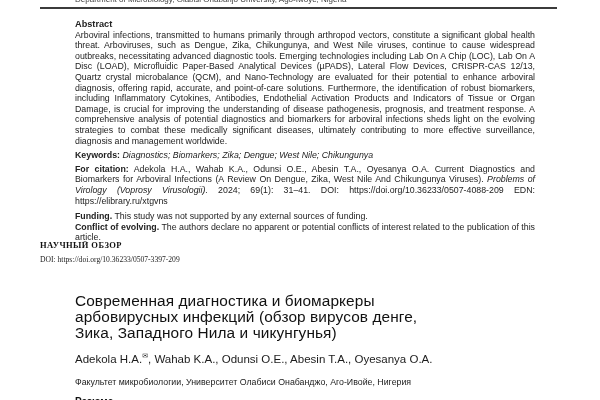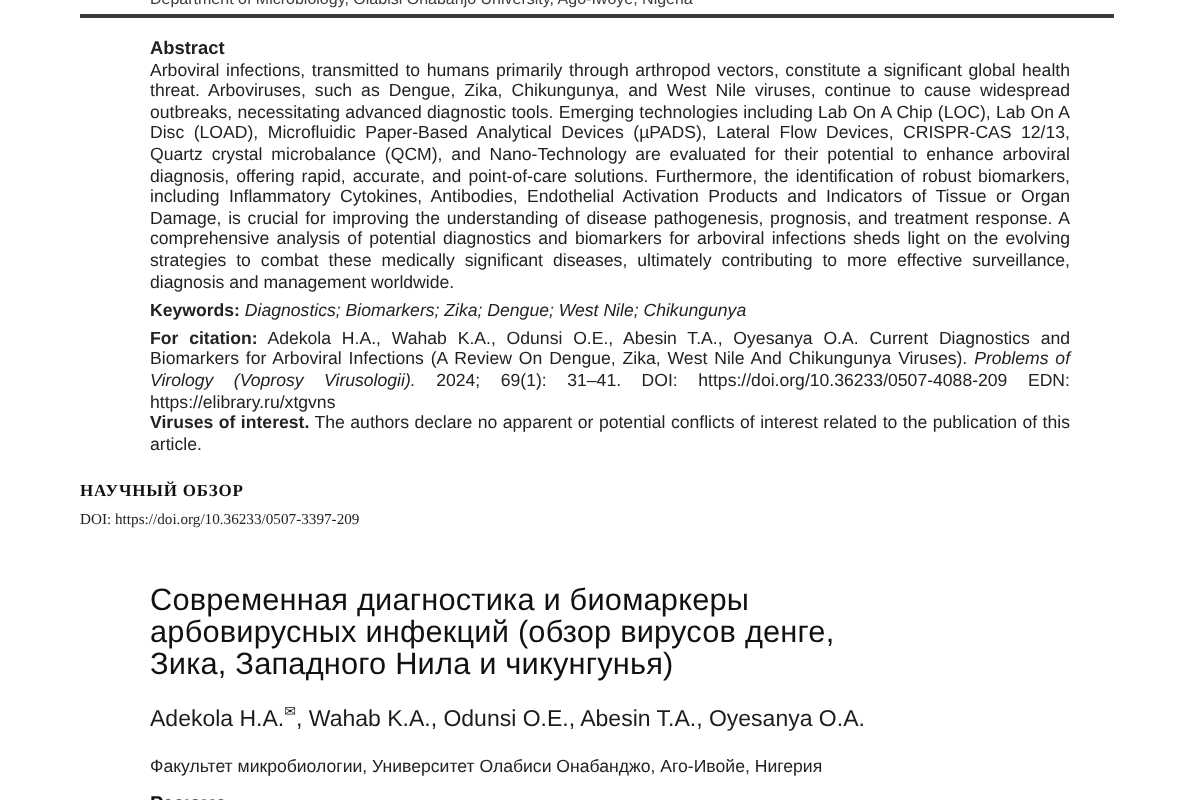--- a/index.html
+++ b/index.html
@@ -63,22 +63,23 @@
   <div class="top-rule"></div>
 
   <div class="en-block">
     <p class="abstract-heading">Abstract</p>
     <p>Arboviral infections, transmitted to humans primarily through arthropod vectors, constitute a significant global health threat. Arboviruses, such as Dengue, Zika, Chikungunya, and West Nile viruses, continue to cause widespread outbreaks, necessitating advanced diagnostic tools. Emerging technologies including Lab On A Chip (LOC), Lab On A Disc (LOAD), Microfluidic Paper-Based Analytical Devices (µPADS), Lateral Flow Devices, CRISPR-CAS 12/13, Quartz crystal microbalance (QCM), and Nano-Technology are evaluated for their potential to enhance arboviral diagnosis, offering rapid, accurate, and point-of-care solutions. Furthermore, the identification of robust biomarkers, including Inflammatory Cytokines, Antibodies, Endothelial Activation Products and Indicators of Tissue or Organ Damage, is crucial for improving the understanding of disease pathogenesis, prognosis, and treatment response. A comprehensive analysis of potential diagnostics and biomarkers for arboviral infections sheds light on the evolving strategies to combat these medically significant diseases, ultimately contributing to more effective surveillance, diagnosis and management worldwide.</p>
 
     <p class="kw-line"><span class="b">Keywords:</span><span class="i"> Diagnostics; Biomarkers; Zika; Dengue; West Nile; Chikungunya</span></p>
 
     <p class="cite-line"><span class="b">For citation:</span><span> Adekola H.A., Wahab K.A., Odunsi O.E., Abesin T.A., Oyesanya O.A. Current Diagnostics and Biomarkers for Arboviral Infections (A Review On Dengue, Zika, West Nile And Chikungunya Viruses). </span><span class="i">Problems of Virology (Voprosy Virusologii).</span><span> 2024; 69(1): 31–41. DOI: https://doi.org/10.36233/0507-4088-209 EDN: https://elibrary.ru/xtgvns</span></p>
 
+    <p class="fund-line"><span class="b">Funding.</span><span> This study was not supported by any external sources of funding.</span></p>
 
-    <p><span class="b">Viruses of interest.</span><span> The authors declare no apparent or potential conflicts of interest related to the publication of this article.</span></p>
+    <p><span class="b">Conflict of evolving.</span><span> The authors declare no apparent or potential conflicts of interest related to the publication of this article.</span></p>
   </div>
 
   <div class="ru-header">
     <div class="rubric">НАУЧНЫЙ ОБЗОР</div>
     <div class="doi">DOI: https://doi.org/10.36233/0507-3397-209</div>
   </div>
 
   <div class="ru-block">
     <h1 class="ru-title">Современная диагностика и биомаркеры
 арбовирусных инфекций (обзор вирусов денге,

